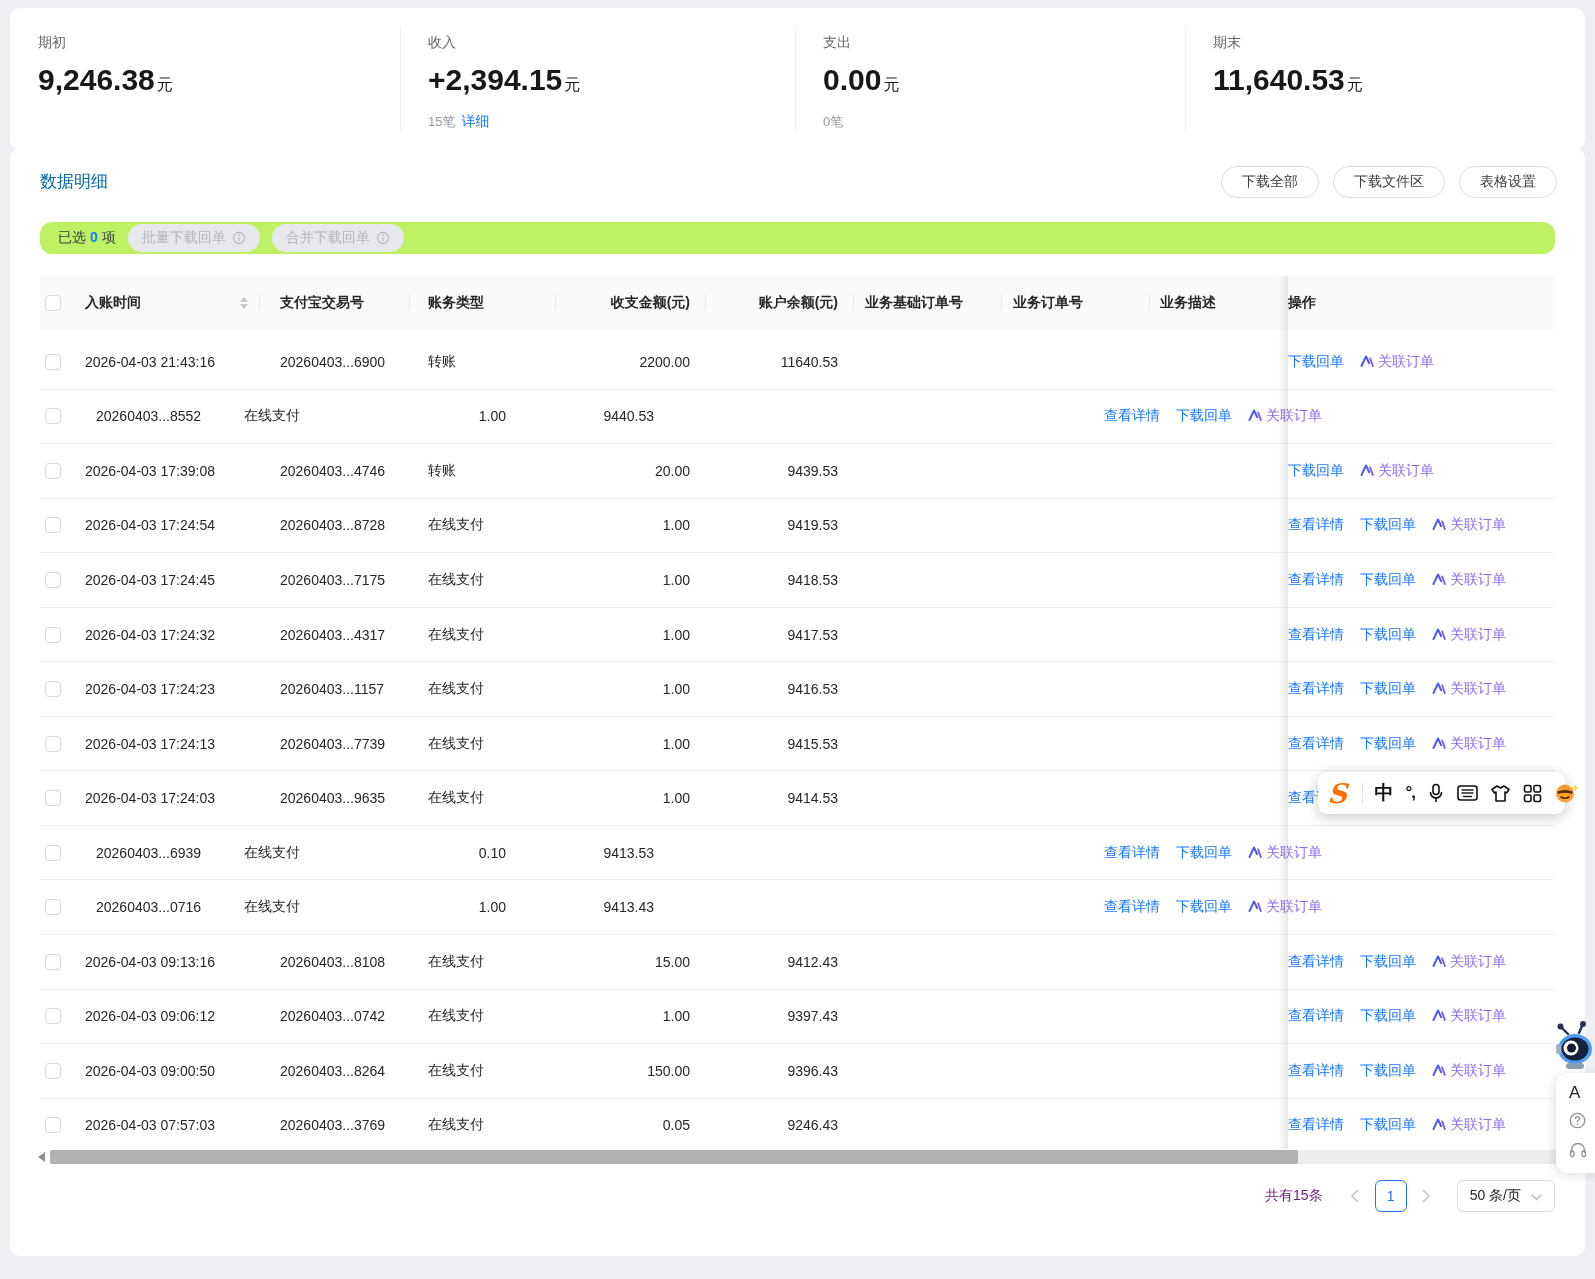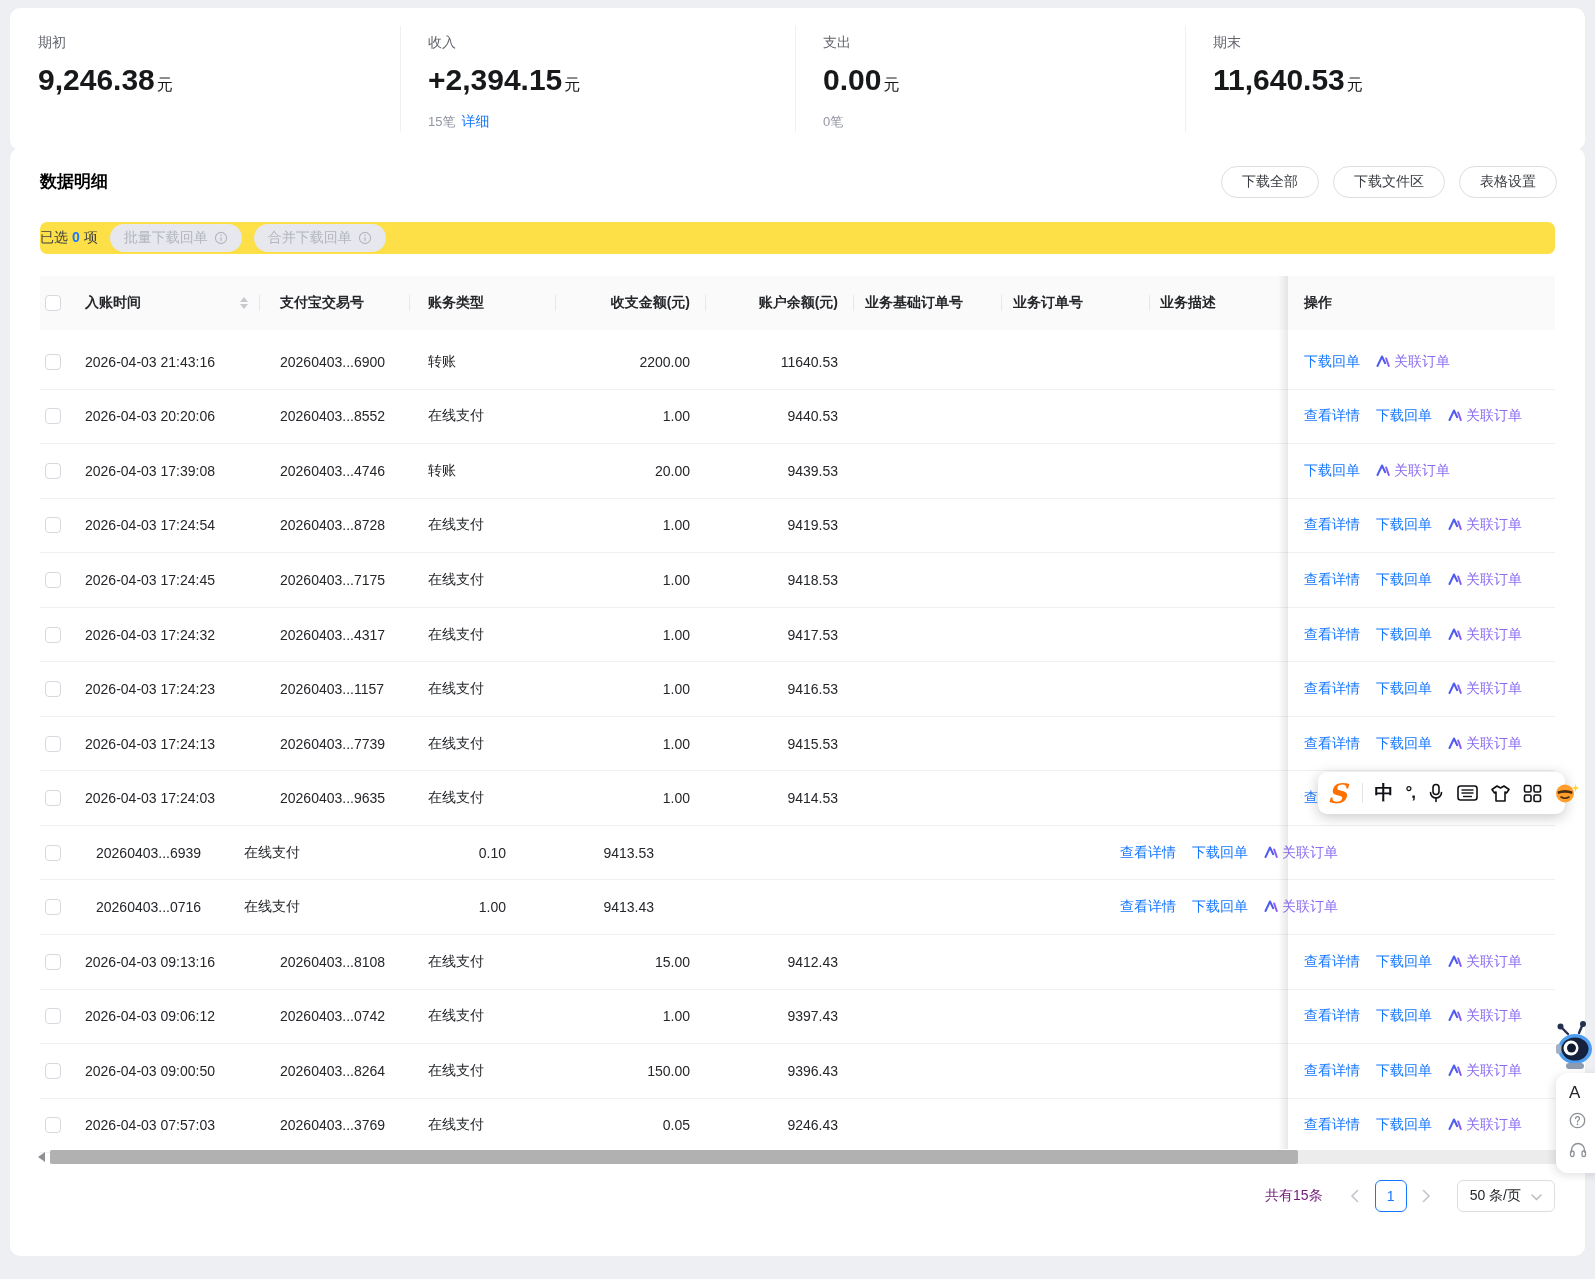--- a/index.html
+++ b/index.html
@@ -16,25 +16,25 @@
   .sum-cell:nth-child(4){flex:1}
   .sum-cell+.sum-cell::before{content:"";position:absolute;left:0;top:18px;bottom:18px;width:1px;background:#eef0f3}
   .sum-label{font-size:14px;color:#60646b}
   .sum-value{margin-top:11px;font-size:30px;font-weight:600;color:#17181a;white-space:nowrap}
   .sum-unit{font-size:16px;font-weight:400;margin-left:2px}
   .sum-sub{margin-top:16px;font-size:13px;color:#9296a0}
   .sum-sub .lnk{margin-left:6px}
 
   
   #main-card{left:10px;top:148px;width:1575px;height:1108px}
-  .section-title{position:absolute;left:30px;top:22px;font-size:17px;font-weight:700;color:#000000}
+  .section-title{position:absolute;left:30px;top:22px;font-size:17px;font-weight:400;color:#0369a1}
   .hdr-btns{position:absolute;right:28px;top:18px;display:flex;gap:14px}
   .pill-btn{height:32px;padding:0 20px;border:1px solid #dcdee3;border-radius:16px;background:#fff;font-size:14px;color:#3a3d42;display:flex;align-items:center;cursor:pointer;white-space:nowrap}
 
-  .sel-bar{position:absolute;left:30px;top:74px;width:1515px;height:32px;background:#fde047;border-radius:7px;display:flex;align-items:center;padding-left:0}
+  .sel-bar{position:absolute;left:30px;top:74px;width:1515px;height:32px;background:#bef264;border-radius:12px;display:flex;align-items:center;padding-left:18px}
   .sel-text{font-size:14px;color:#3a3d42}
   .sel-count{color:#1677ff;font-weight:700;margin:0 4px}
   .chip{height:28px;margin-left:12px;padding:0 14px;border-radius:14px;background:#e6e8ed;color:#b3b6bd;font-size:14px;display:flex;align-items:center;gap:6px;cursor:not-allowed;white-space:nowrap}
   .info-ico{display:inline-flex}
 
   
   .thead{position:absolute;left:30px;top:128px;width:1515px;height:54px;background:#fafafa;display:flex;align-items:center}
   .th{font-size:14px;font-weight:700;color:#24262a;height:100%;display:flex;align-items:center;position:relative}
   .th.sep::after{content:"";position:absolute;right:0;top:19px;height:16px;width:1px;background:#e7e8ea}
   .tbody{position:absolute;left:30px;top:187px;width:1515px}
@@ -43,21 +43,21 @@
 
   .c-check{width:36px;flex:none}
   .c-time{width:184px;flex:none;padding-left:9px}
   .c-txn{width:150px;flex:none;padding-left:20px}
   .c-type{width:146px;flex:none;padding-left:18px}
   .c-amt{width:150px;flex:none;justify-content:flex-end;padding-right:16px}
   .c-bal{width:148px;flex:none;justify-content:flex-end;padding-right:16px}
   .c-base{width:148px;flex:none;padding-left:11px}
   .c-ord{width:148px;flex:none;padding-left:11px}
   .c-desc{width:138px;flex:none;padding-left:10px}
-  .c-act{width:277px;flex:none;padding-left:16px}
+  .c-act{width:277px;flex:none;}
 
   .checkbox{width:16px;height:16px;border:1px solid #d6d8dd;border-radius:4px;background:#fff;margin-left:5px;cursor:pointer;flex:none}
   .sort{display:flex;flex-direction:column;gap:2px;margin-left:auto;margin-right:12px;cursor:pointer}
   .car-up{width:0;height:0;border-left:4px solid transparent;border-right:4px solid transparent;border-bottom:5px solid #c6c9ce}
   .car-dn{width:0;height:0;border-left:4px solid transparent;border-right:4px solid transparent;border-top:5px solid #c6c9ce}
 
   .lnk{font-size:14px;color:#1677ff;text-decoration:none;cursor:pointer;display:inline-flex;align-items:center;white-space:nowrap}
   .lnk.purple{color:#8b6cf0}
   .c-act .lnk{margin-right:16px}
   .c-act .lnk:last-child{margin-right:0}
@@ -192,21 +192,20 @@
                 <path d="M10.2 3.5 L12.8 11" fill="none" stroke="#8a5cf6" stroke-width="2" stroke-linecap="round"></path>
               </svg></span>
         <span>关联订单</span>
       </a>
     </div>
   </div>
       <div class="tr">
     <div class="td c-check">
           <span class="checkbox"></span>
         </div>
-    <div class="td c-time">2026-04-03 20:20:06</div>
     <div class="td c-txn">20260403...8552</div>
     <div class="td c-type">在线支付</div>
     <div class="td c-amt">1.00</div>
     <div class="td c-bal">9440.53</div>
     <div class="td c-base"></div>
     <div class="td c-ord"></div>
     <div class="td c-desc"></div>
     <div class="td c-act">
       <a class="lnk">查看详情</a>
       <a class="lnk">下载回单</a>

